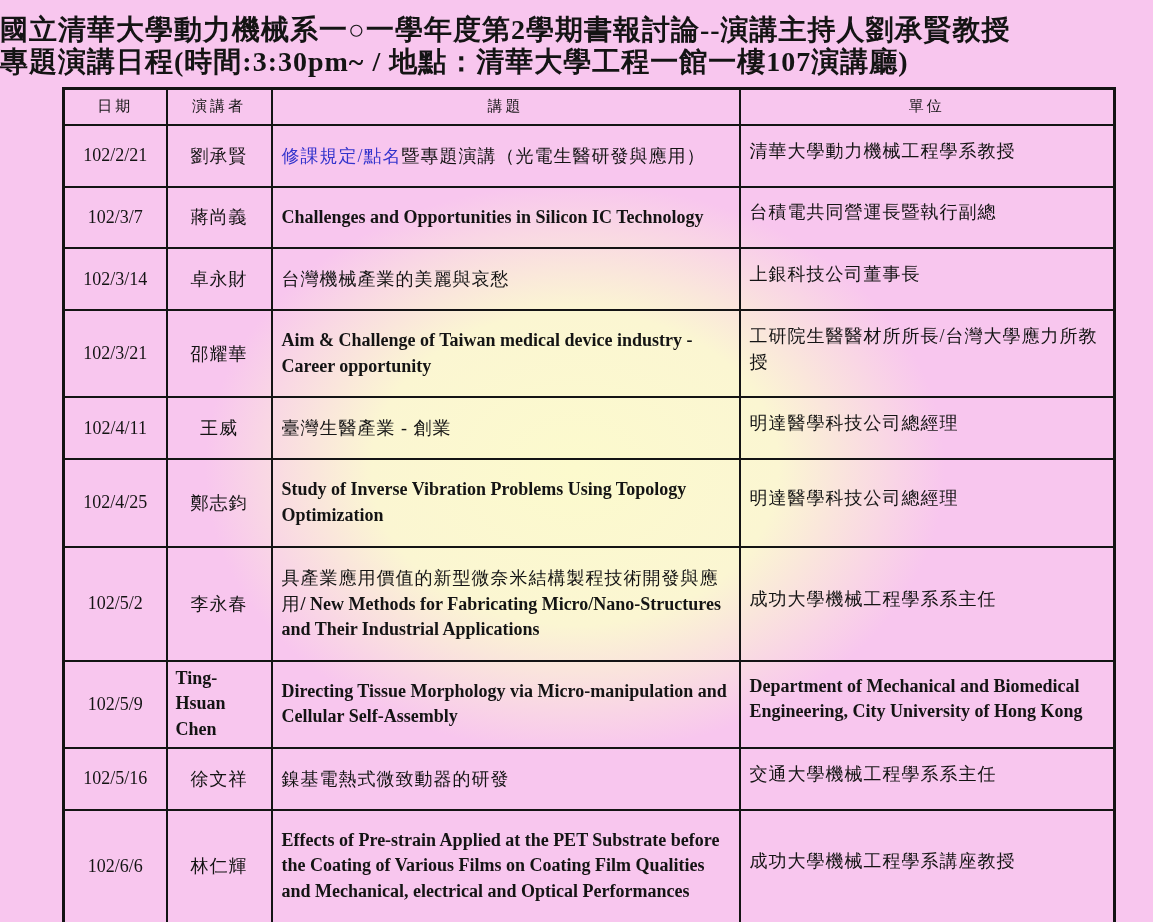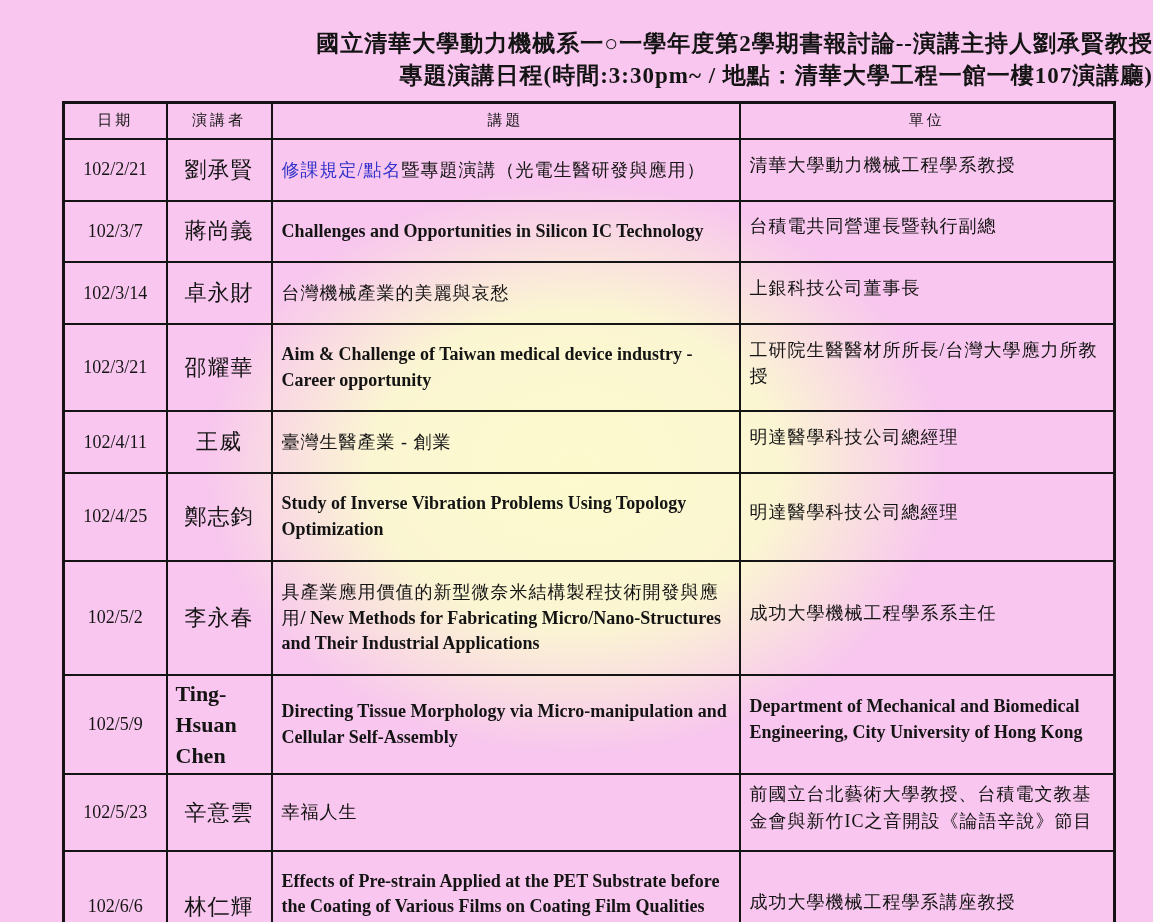--- a/index.html
+++ b/index.html
@@ -7,24 +7,24 @@
     position:relative;
     width:1153px;height:922px;
     background-color:#f8c6ee;
     background-image:radial-gradient(ellipse 370px 285px at 575px 468px,
       #fcfacd 0%, #fbf6d2 55%, #f8c6ee 100%);
     font-family:"Liberation Serif","DejaVu Serif",serif;
     color:#141414;
     overflow:hidden;
   }
   .title{
-    text-align:right;
-    padding-top:28px;
+    text-align:left;
+    padding-top:14px;
     font-weight:bold;
-    font-size:23px;
+    font-size:28px;
     line-height:32px;
     letter-spacing:1px;
   }
   table.schedule{
     border-collapse:collapse;
     table-layout:fixed;
     width:1051px;
     margin:9px 0 0 62px;
     border:3px solid #141414;
   }
@@ -33,21 +33,21 @@
     vertical-align:middle;
     overflow:hidden;
   }
   .schedule th{
     font-weight:normal;
     font-size:15px;
     letter-spacing:3px;
     text-align:center;
   }
   .c-date{text-align:center;font-size:18px;}
-  .c-speaker{text-align:center;font-size:22px;letter-spacing:2px;padding:2px 12px;}
+  .c-speaker{text-align:center;font-size:18px;letter-spacing:2px;padding:2px 12px;}
   .c-speaker.left{text-align:left;letter-spacing:0;padding-left:8px;border-radius:15px;}
   .c-topic{padding:17px 9px;font-size:18px;text-align:left;}
   .c-unit{vertical-align:top;padding:6px 9px 16px;font-size:18px;text-align:left;}
   .zh{letter-spacing:1px;line-height:1.45;}
   .en{font-weight:bold;letter-spacing:0;line-height:1.42;font-family:"Liberation Serif",serif;}
   .link{text-decoration:none;letter-spacing:1px;line-height:1.45;cursor:pointer;}
 </style>
 </head>
 <body>
 
@@ -126,27 +126,27 @@
         <td class="c-unit"><span class="zh">成功大學機械工程學系系主任</span></td>
       </tr>
 
       <tr style="height:81px">
         <td class="c-date">102/5/9</td>
         <td class="c-speaker left"><span class="en">Ting-Hsuan Chen</span></td>
         <td class="c-topic"><span class="en">Directing Tissue Morphology via Micro-manipulation and Cellular Self-Assembly</span></td>
         <td class="c-unit"><span class="en">Department of Mechanical and Biomedical Engineering, City University of Hong Kong</span></td>
       </tr>
 
+      <tr style="height:38px">
+        <td class="c-date">102/5/16</td>
+        <td class="c-speaker"><span class="zh">徐文祥</span></td>
+        <td class="c-topic"><span class="zh">鎳基電熱式微致動器的研發</span></td>
+        <td class="c-unit"><span class="zh">交通大學機械工程學系系主任</span></td>
+      </tr>
 
-      <tr style="height:56px">
-        <td class="c-date">102/5/23</td>
-        <td class="c-speaker"><span class="zh">辛意雲</span></td>
-        <td class="c-topic"><span class="zh">幸福人生</span></td>
-        <td class="c-unit"><span class="zh">前國立台北藝術大學教授、台積電文教基金會與新竹IC之音開設《論語辛說》節目</span></td>
-      </tr>
 
 
       <tr style="height:106px">
         <td class="c-date">102/6/6</td>
         <td class="c-speaker"><span class="zh">林仁輝</span></td>
         <td class="c-topic"><span class="en">Effects of Pre-strain Applied at the PET Substrate before the Coating of Various Films on Coating Film Qualities and Mechanical, electrical and Optical Performances</span></td>
         <td class="c-unit"><span class="zh">成功大學機械工程學系講座教授</span></td>
       </tr>
 
     </tbody>

